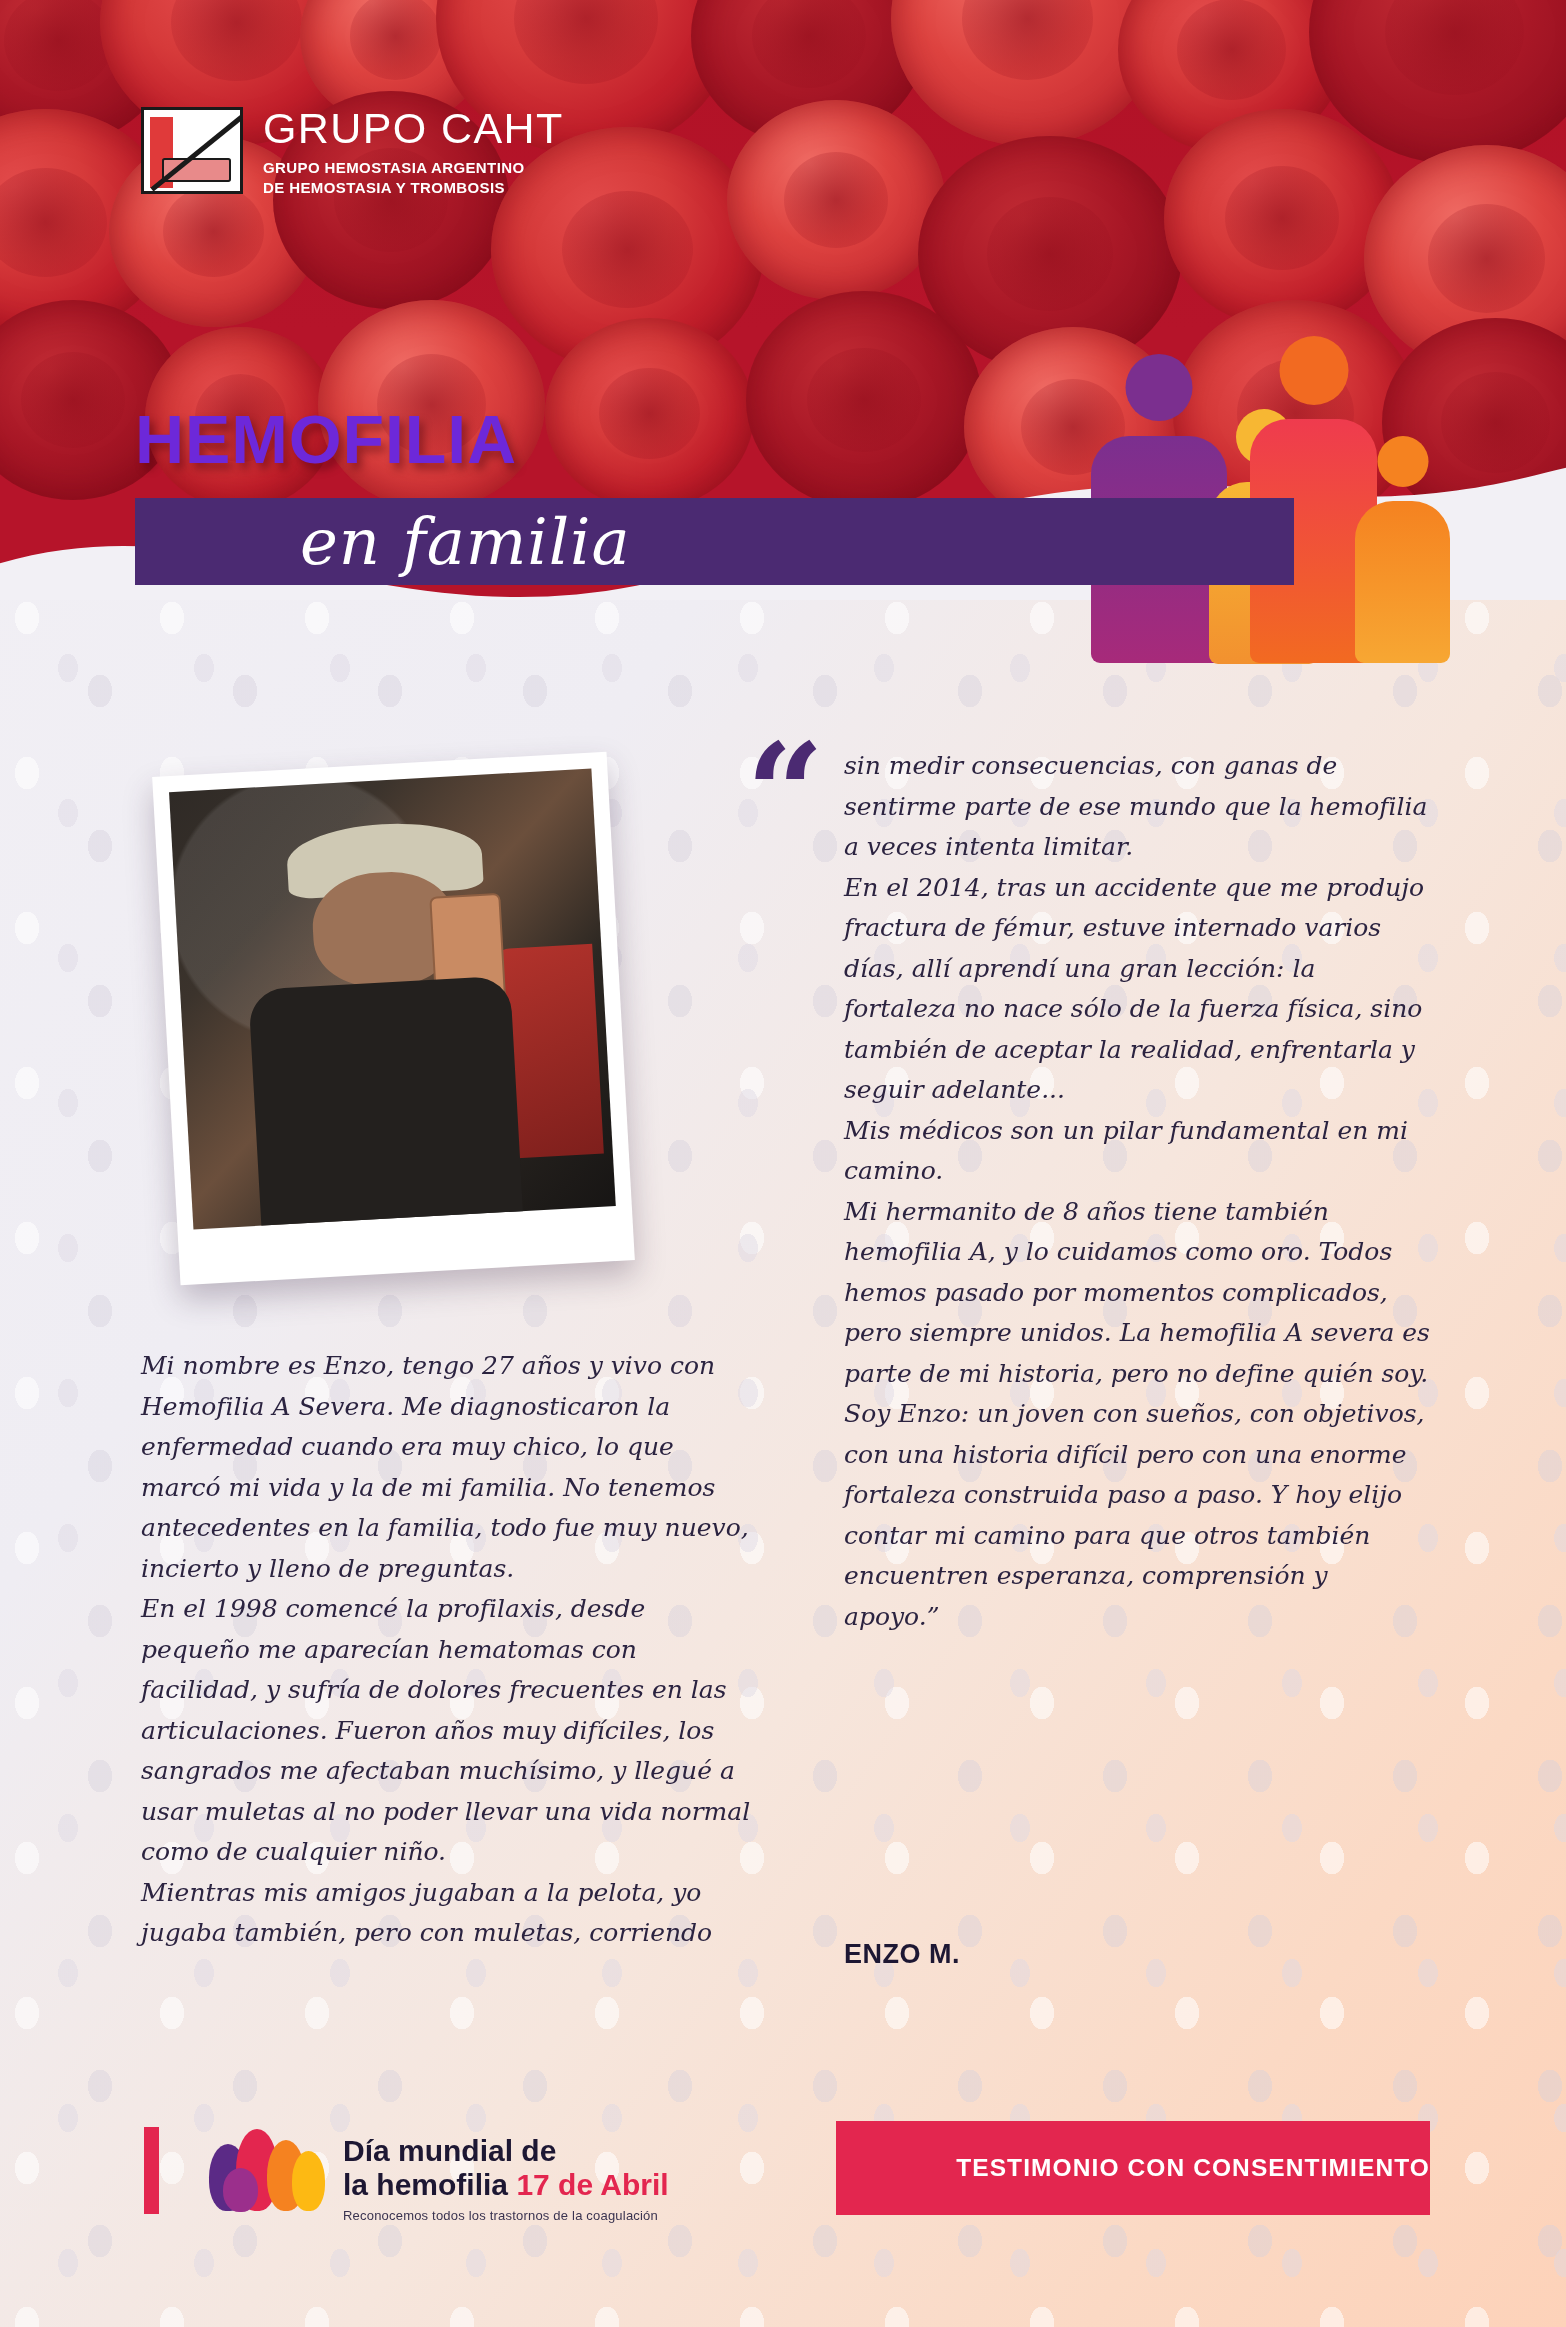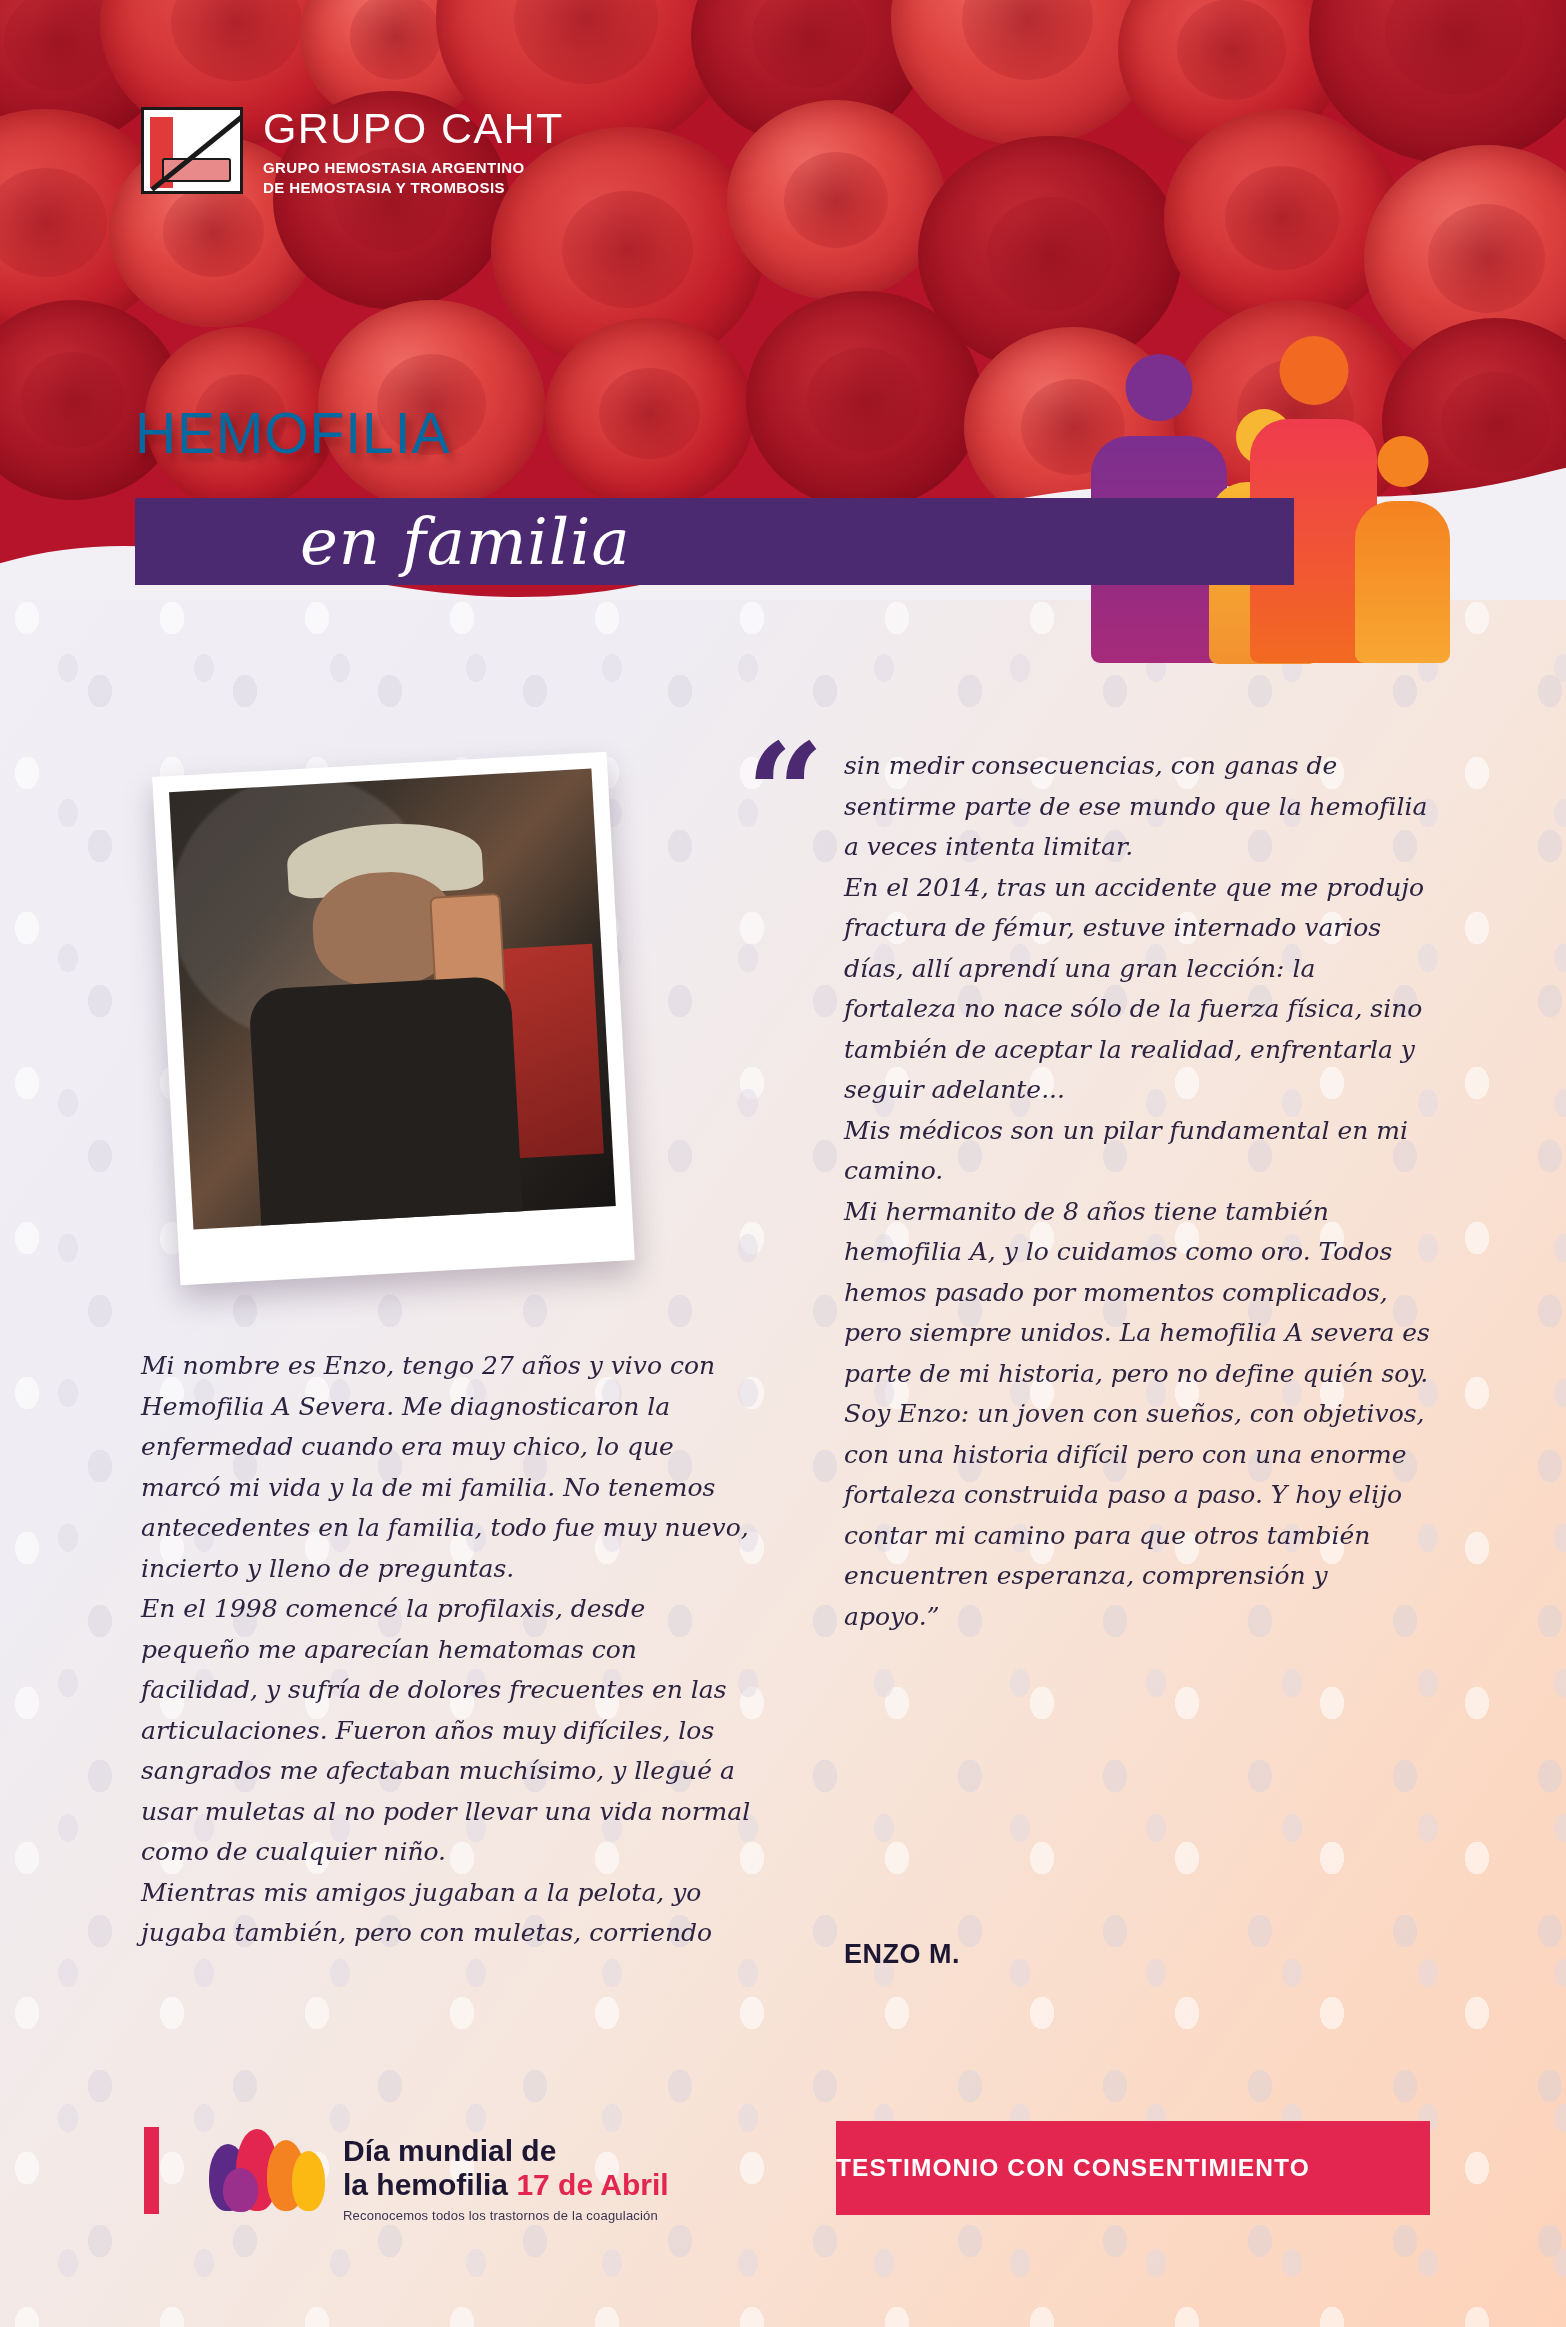--- a/index.html
+++ b/index.html
@@ -124,23 +124,23 @@
     font-size: 15px;
     font-weight: bold;
     letter-spacing: 0.4px;
     line-height: 1.35;
   }
 
   
   .title-main {
     position: absolute;
     left: 135px; top: 400px;
-    color: #0369a1;
-    font-size: 57px;
-    font-weight: normal;
+    color: #6d28d9;
+    font-size: 68px;
+    font-weight: bold;
     letter-spacing: 0.9px;
     text-shadow: 4.5px 5.5px 9px rgba(70,0,10,.45);
     font-family: "Liberation Sans", sans-serif;
   }
   .title-band {
     position: absolute;
     left: 135px; top: 498px;
     width: 1159px; height: 87px;
     background: #4b2a72;
   }
@@ -270,21 +270,21 @@
   .wh-line1 .date { color: #e3264f; }
   .wh-line2 { color: #3a3350; font-size: 13px; margin-top: 6.4px; letter-spacing: 0.2px; }
 
   .consent-banner {
     position: absolute;
     left: 836px; top: 2121px;
     width: 594px; height: 94px;
     background: #e3264f;
     display: flex;
     align-items: center;
-    justify-content: flex-start;
+    justify-content: flex-end;
   }
   .consent-banner span {
     color: #ffffff;
     font-weight: bold;
     font-size: 24.5px;
     letter-spacing: 1.1px;
   }
 </style>
 </head>
 <body>

